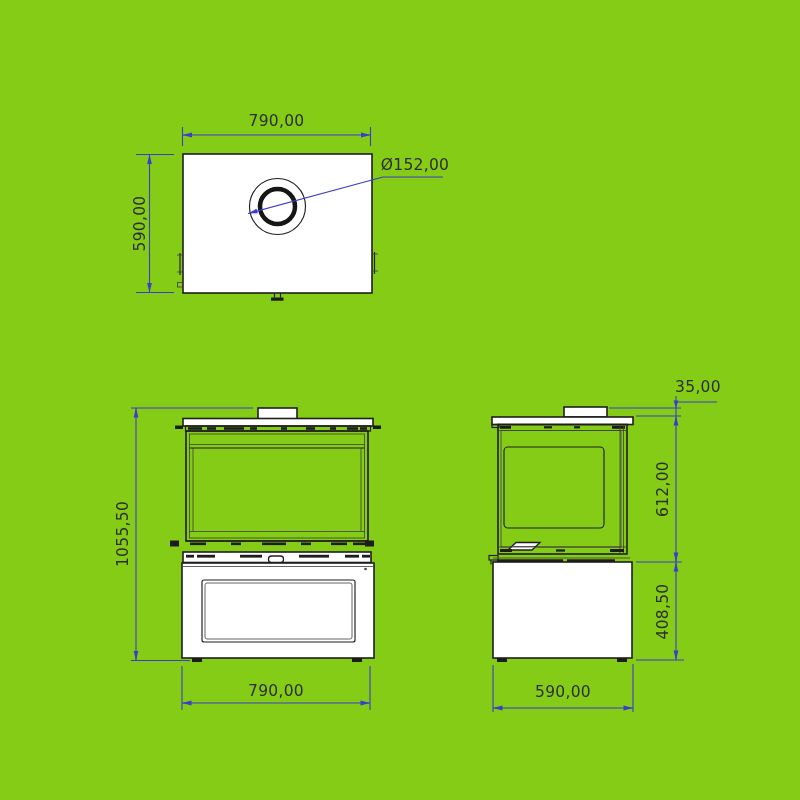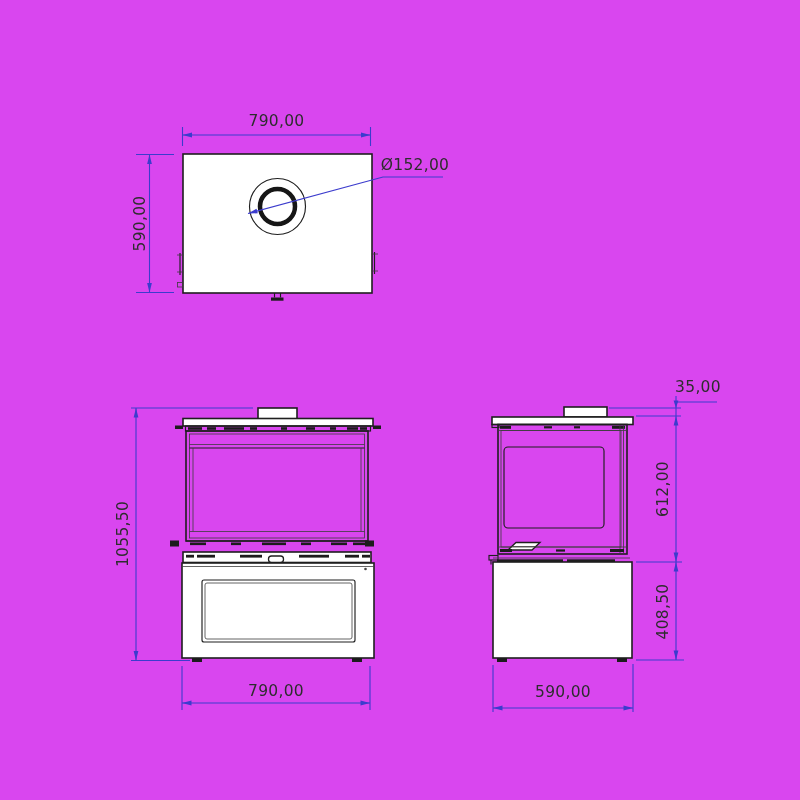--- a/index.html
+++ b/index.html
@@ -1,17 +1,17 @@
 <!DOCTYPE html>
 <html style="--dim: #3c3ccd; --line: #1f1f1f;"><head>
 <meta charset="utf-8">
 <style>
   :root { --dim:#3c3ccd; --line:#1f1f1f; }
   html,body { margin:0; padding:0; background:#fff; }
-  #canvas { width:800px; height:800px; background:#d946ef; position:relative; }
+  #canvas { width:800px; height:800px; background:#84cc16; position:relative; }
   svg text { font-family:"DejaVu Sans","Liberation Sans",sans-serif; font-size:15.5px; fill:#2d2d2d; letter-spacing:0.3px; }
   .ol  { fill:none; stroke:var(--line); stroke-width:1.6; }
   .olw { fill:#fff;  stroke:var(--line); stroke-width:1.6; }
   .m   { fill:none; stroke:var(--line); stroke-width:1.15; }
   .t   { fill:none; stroke:#3e3e3e; stroke-width:0.8; }
   .dk  { fill:#1c1c1c; stroke:none; }
   .ring{ fill:none; stroke:#161616; stroke-width:4.5; }
   .dim { fill:none; stroke:var(--dim); stroke-width:1.1; }
   .ar  { fill:var(--dim); stroke:none; }
   .wfill { fill:#fff; stroke:var(--line); stroke-width:1.3; }

